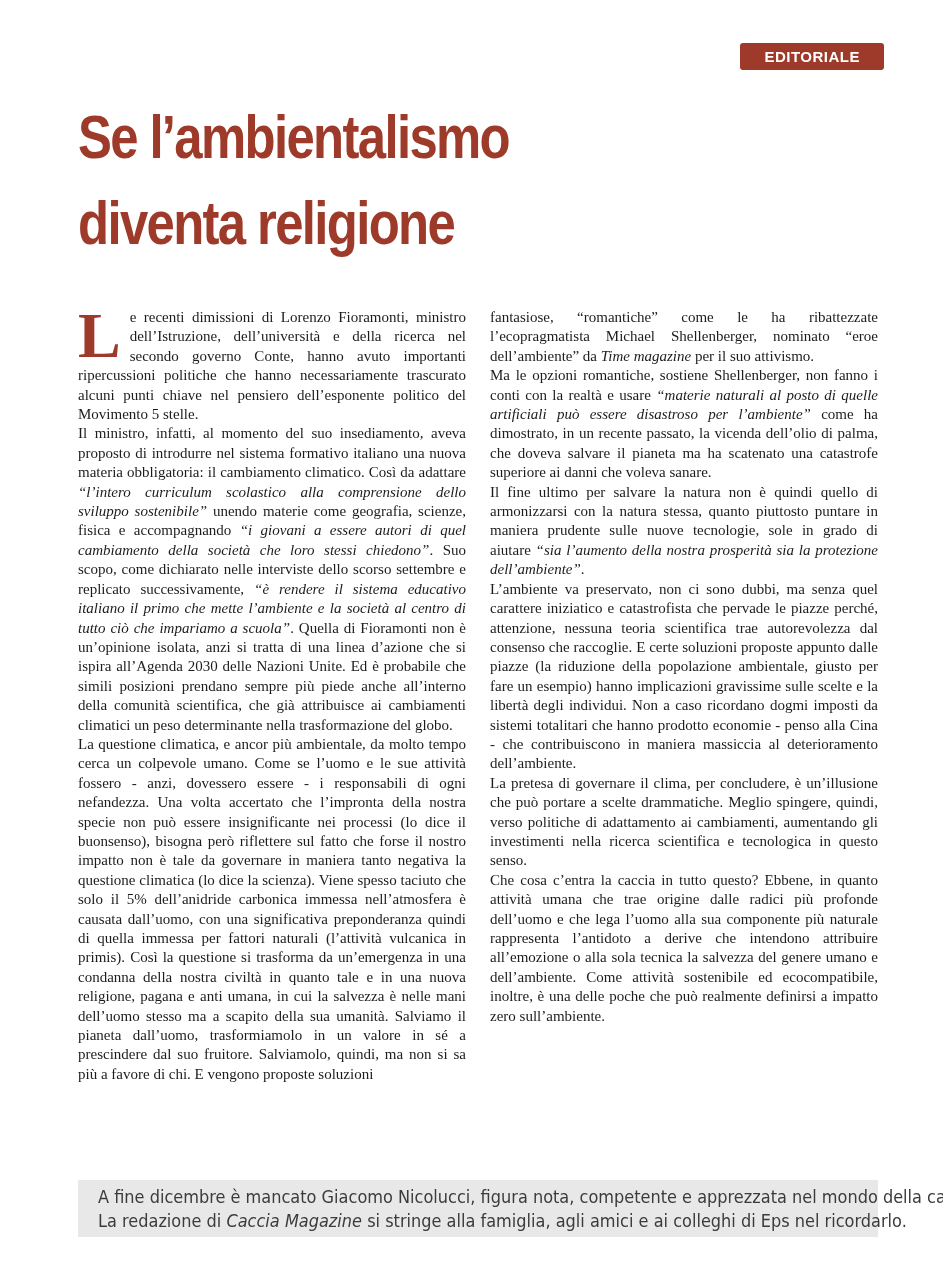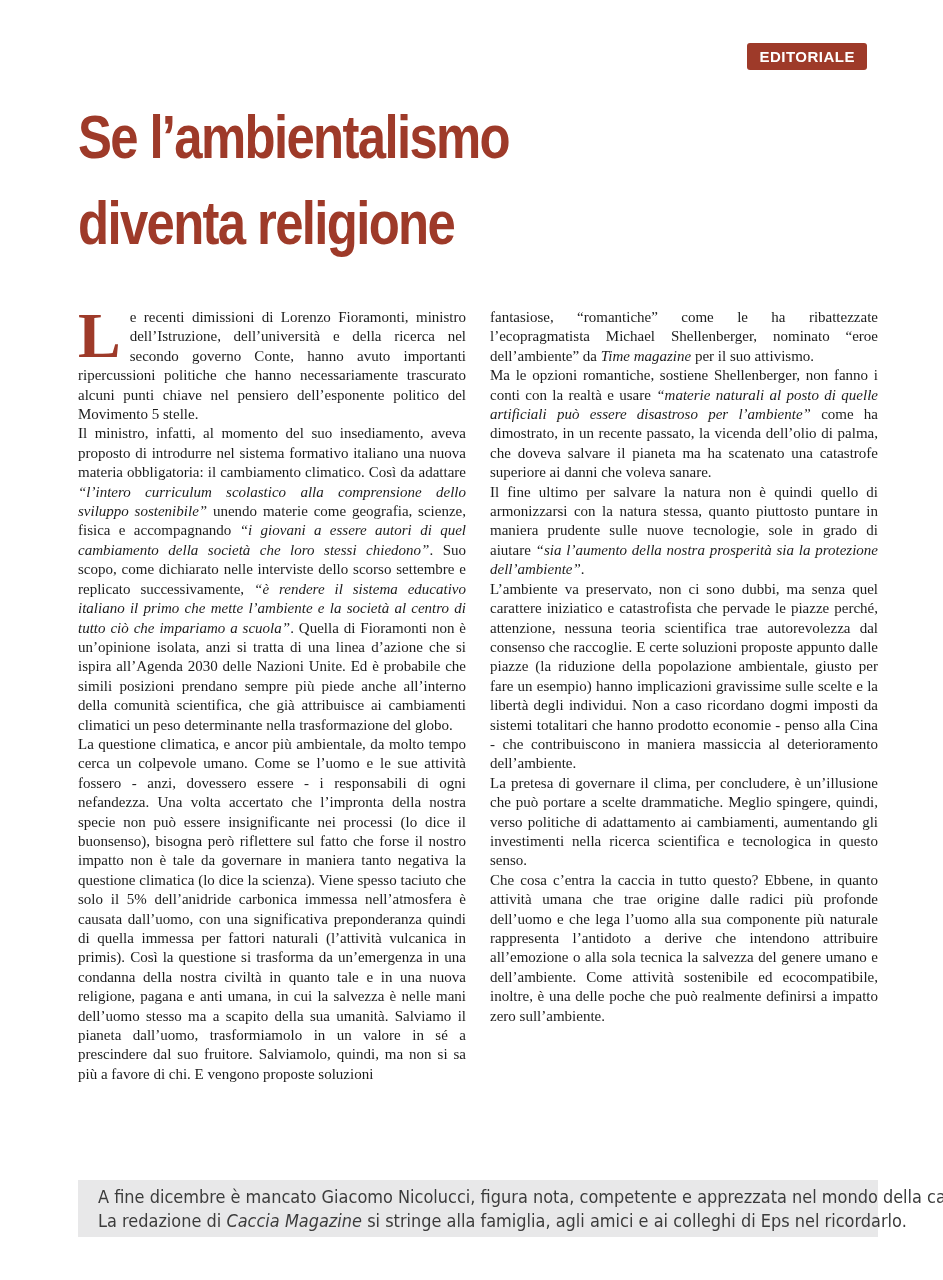--- a/index.html
+++ b/index.html
@@ -12,25 +12,25 @@
     width:943px;height:1280px;
     background:#ffffff;
     font-family:"Liberation Serif", serif;
     color:var(--text);
     position:relative;
     overflow:hidden;
   }
   .page{position:absolute;inset:0;}
 
   .badge{
-    position:absolute;top:43px;right:76px;
+    position:absolute;top:43px;right:59px;
     background:var(--accent);color:#ffffff;
     font-family:"Liberation Sans", sans-serif;
     font-weight:bold;font-size:15px;letter-spacing:.5px;
-    padding:5px 12px;border-radius:3px;
+    padding:5px 24px;border-radius:3px;
     white-space:nowrap;
   }
 
   .title{
     position:absolute;top:94px;left:78px;margin:0;
     color:var(--accent);
     font-family:"Liberation Sans", sans-serif;
     font-weight:bold;font-size:62px;line-height:86px;
     letter-spacing:-2px;
   }

